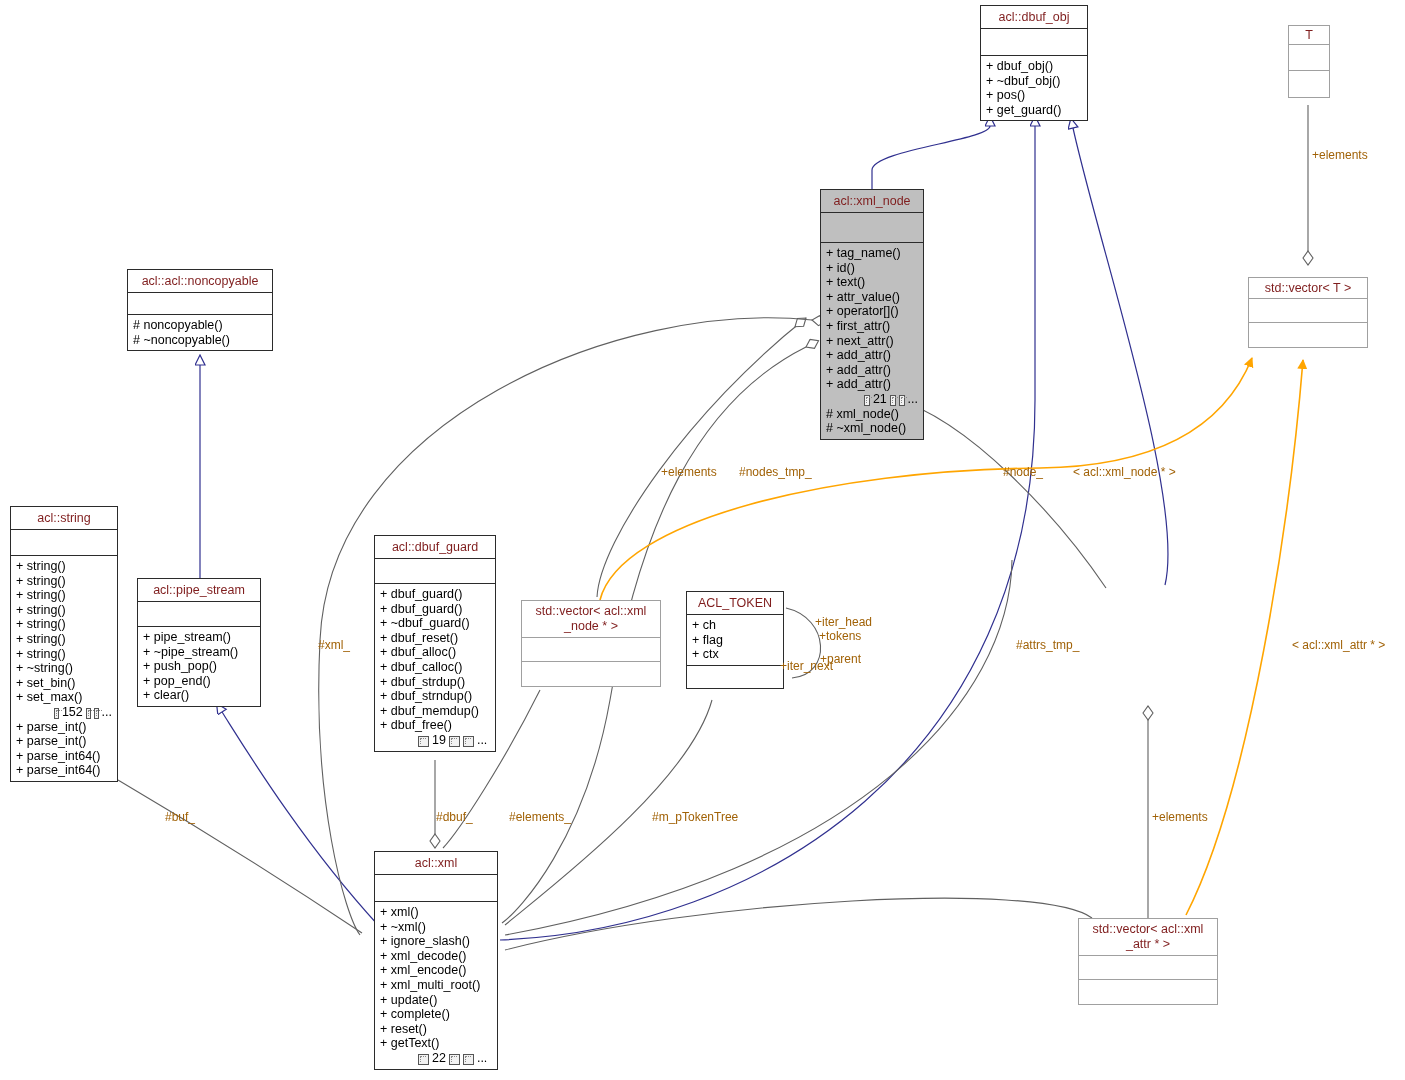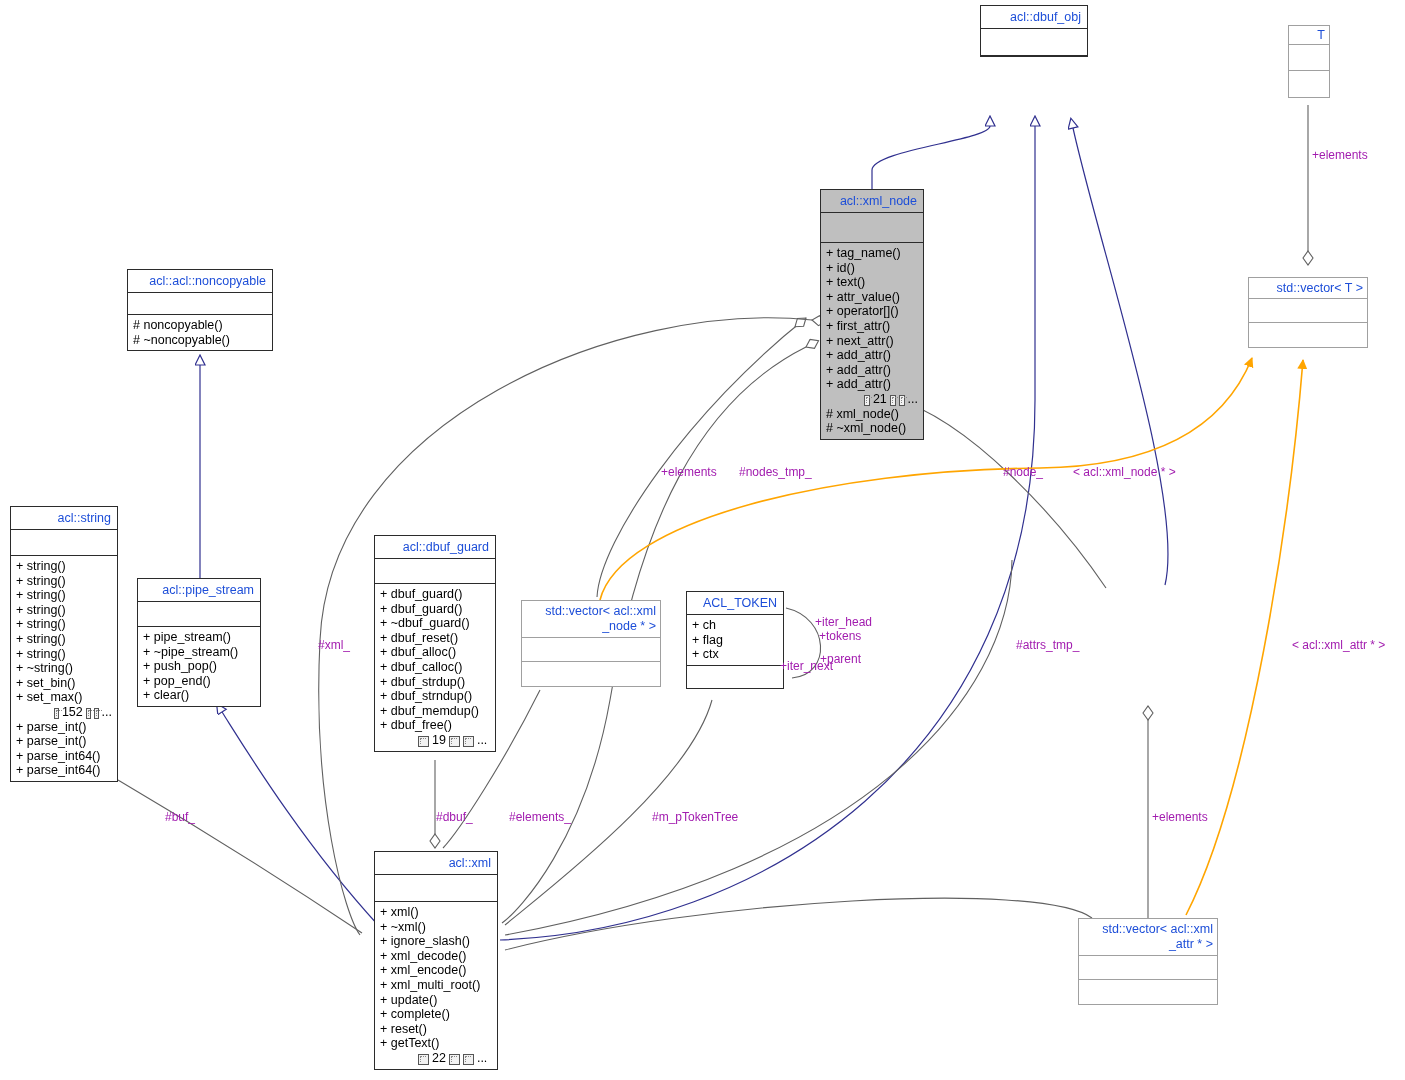--- a/index.html
+++ b/index.html
@@ -34,23 +34,23 @@
     background: #ffffff;
     z-index: 5;
   }
   .node.plain {
     border: 1px solid #a0a0a0;
   }
   .node.highlight {
     background: #bfbfbf;
   }
   .node .title {
-    text-align: right;
+    text-align: center;
     font-size: 12.5px;
-    color: #1d4ed8;
+    color: #7f1d1d;
     padding: 4px 6px 4px 6px;
     line-height: 14px;
     border-bottom: 1px solid #2b2b2b;
     white-space: nowrap;
   }
   .node.plain .title {
     border-bottom: 1px solid #a0a0a0;
     white-space: normal;
   }
   .node .attrs {
@@ -93,21 +93,21 @@
     content: "";
     position: absolute;
     left: 1px; top: 1px;
     width: 5px; height: 5px;
     border-left: 1px dotted #888;
     border-top: 1px dotted #888;
   }
   .edge-label {
     position: absolute;
     font-size: 12px;
-    color: #a21caf;
+    color: #a16207;
     white-space: nowrap;
     z-index: 6;
     line-height: 14px;
   }
 </style>
 </head>
 <body>
 
 <div id="diagram">
 
@@ -161,20 +161,26 @@
     <path d="M1092,918 C1040,880 700,900 505,950" fill="none" stroke="#606060" stroke-width="1.1"></path>
 
     <path d="M600,600 C620,520 830,470 1040,468 C1190,466 1235,400 1252,358" fill="none" stroke="#ffa500" stroke-width="1.6" marker-end="url(#tmpl-arrow)"></path>
 
     <path d="M1186,915 C1250,790 1290,520 1303,360" fill="none" stroke="#ffa500" stroke-width="1.6" marker-end="url(#tmpl-arrow)"></path>
   </svg>
 
   <div class="node" style="left:980px; top:5px; width:108px;">
     <div class="title">acl::dbuf_obj</div>
     <div class="attrs" style="height:27px;"></div>
+    <div class="ops">
+      <div class="row">+ dbuf_obj()</div>
+      <div class="row">+ ~dbuf_obj()</div>
+      <div class="row">+ pos()</div>
+      <div class="row">+ get_guard()</div>
+    </div>
   </div>
 
   <div class="node plain" style="left:1288px; top:25px; width:42px;">
     <div class="title" style="padding:2px 4px;">T</div>
     <div class="attrs" style="height:26px;"></div>
     <div class="ops" style="height:26px;"></div>
   </div>
 
   <div class="node" style="left:127px; top:269px; width:146px;">
     <div class="title">acl::acl::noncopyable</div>

